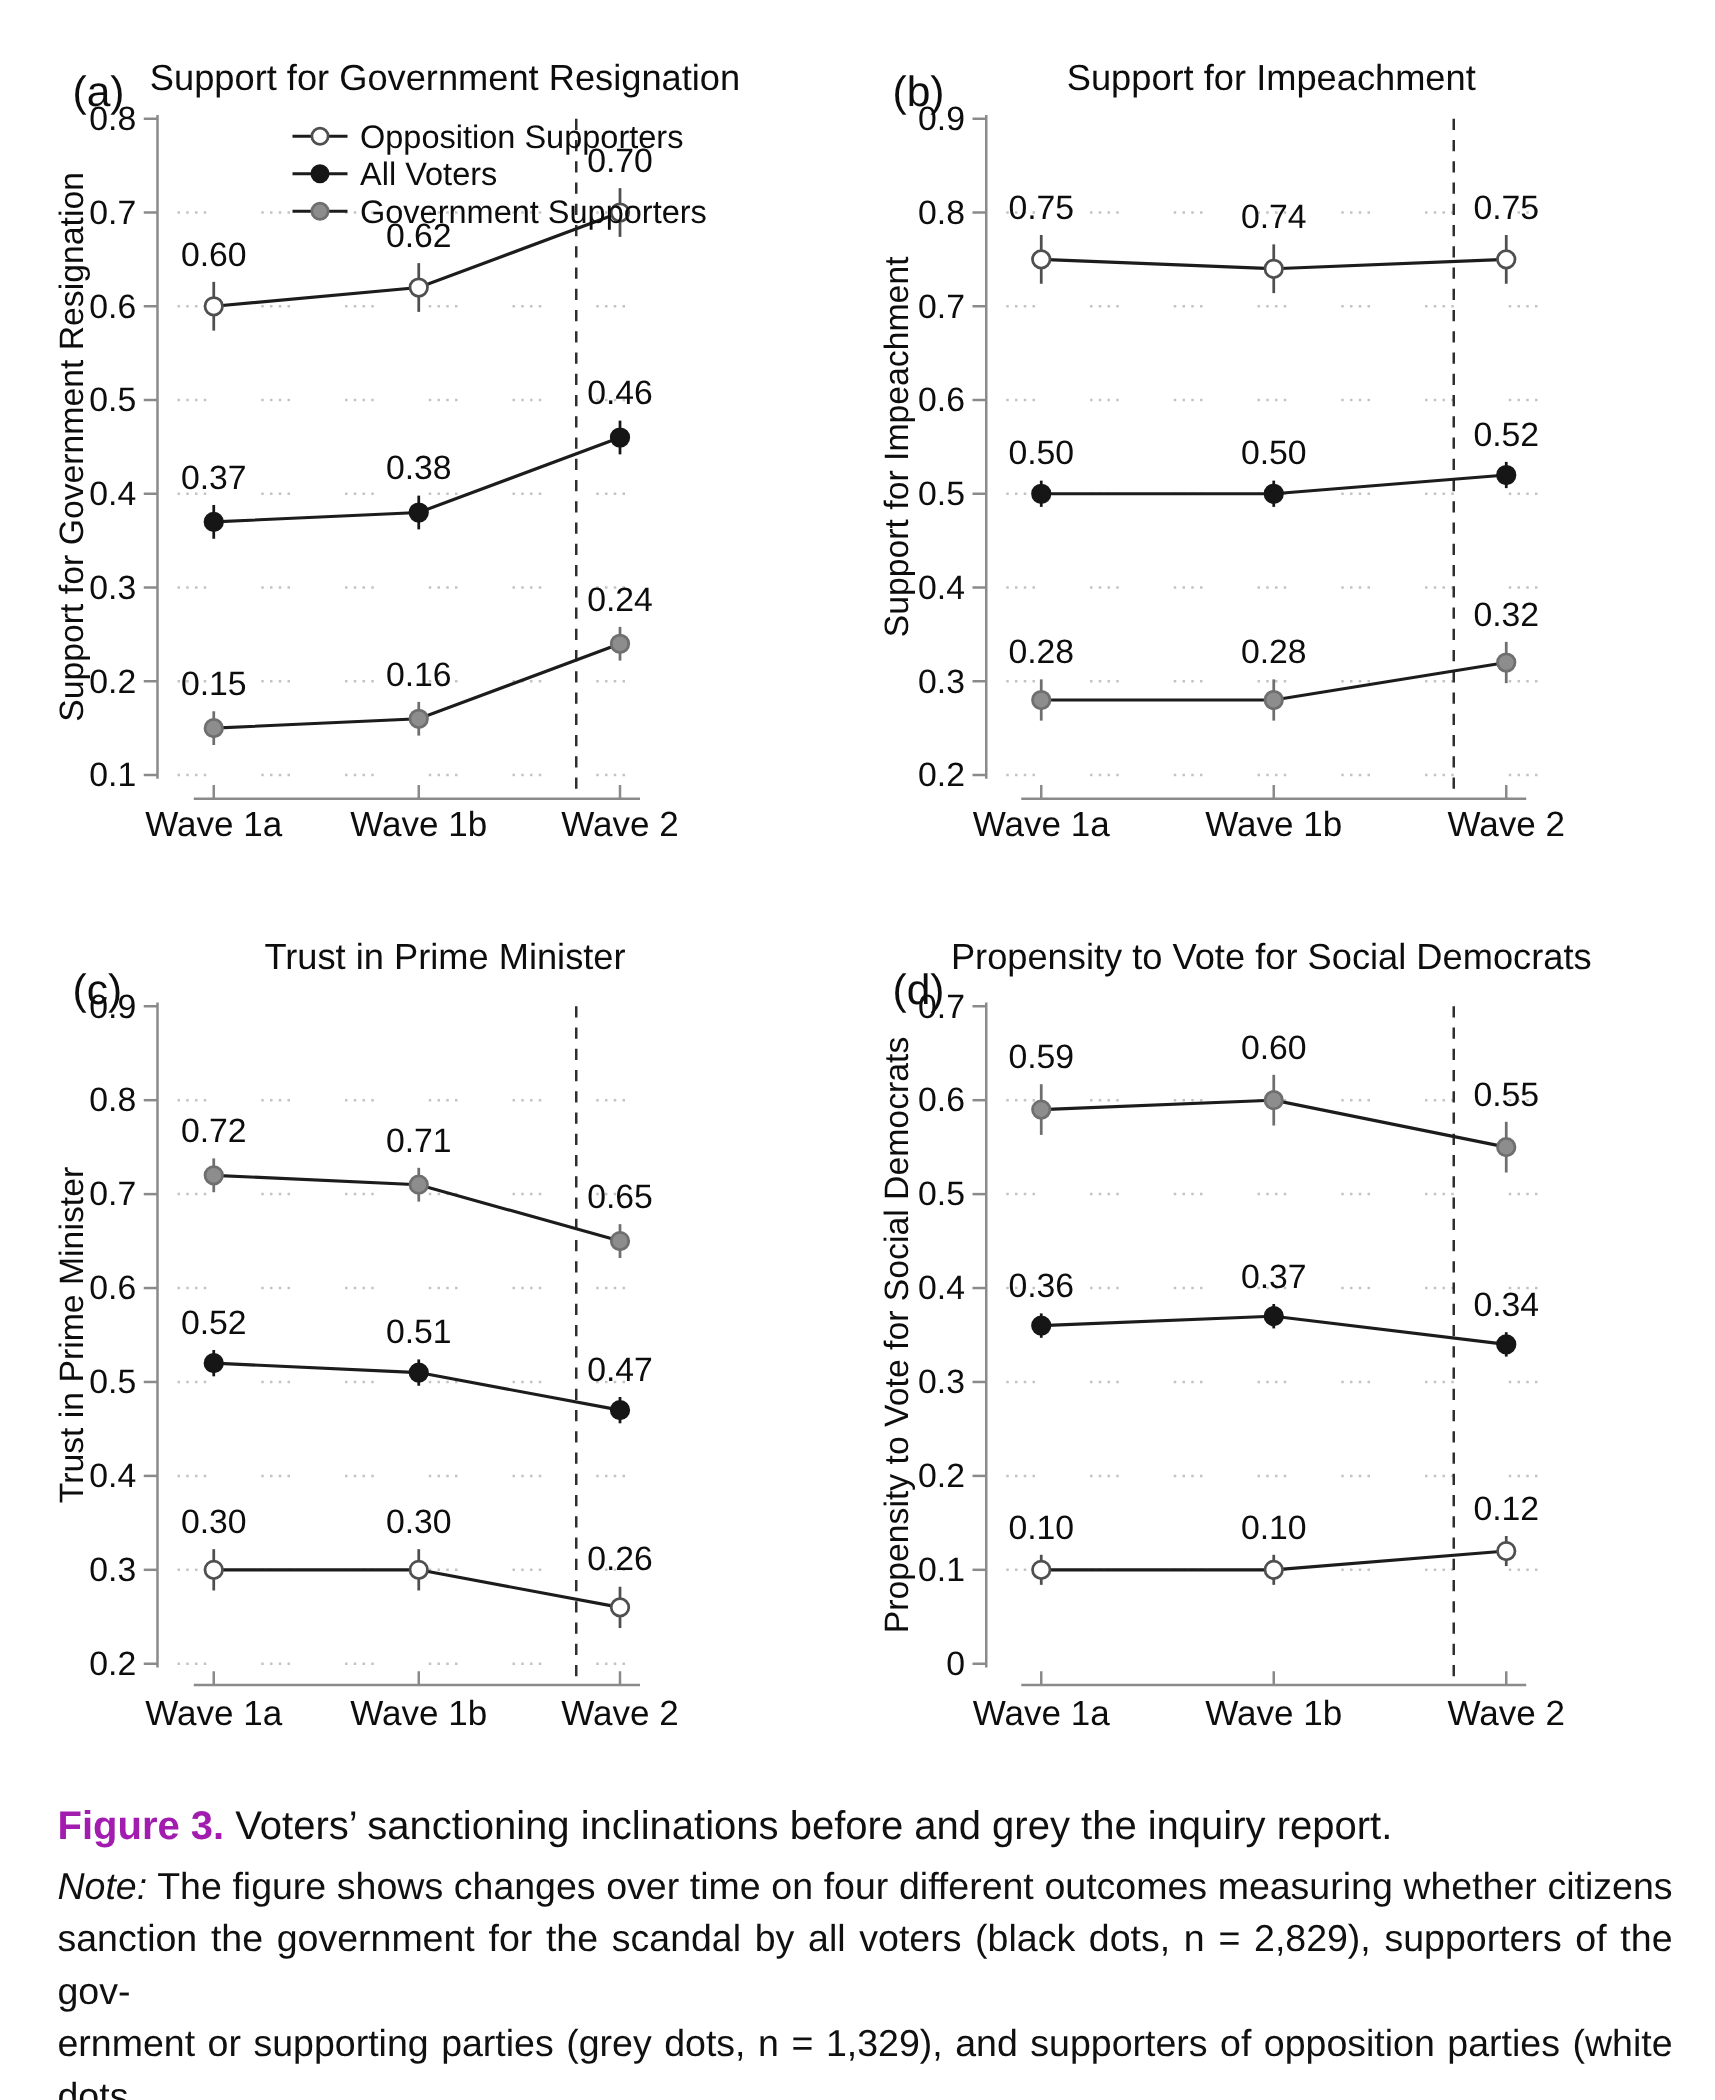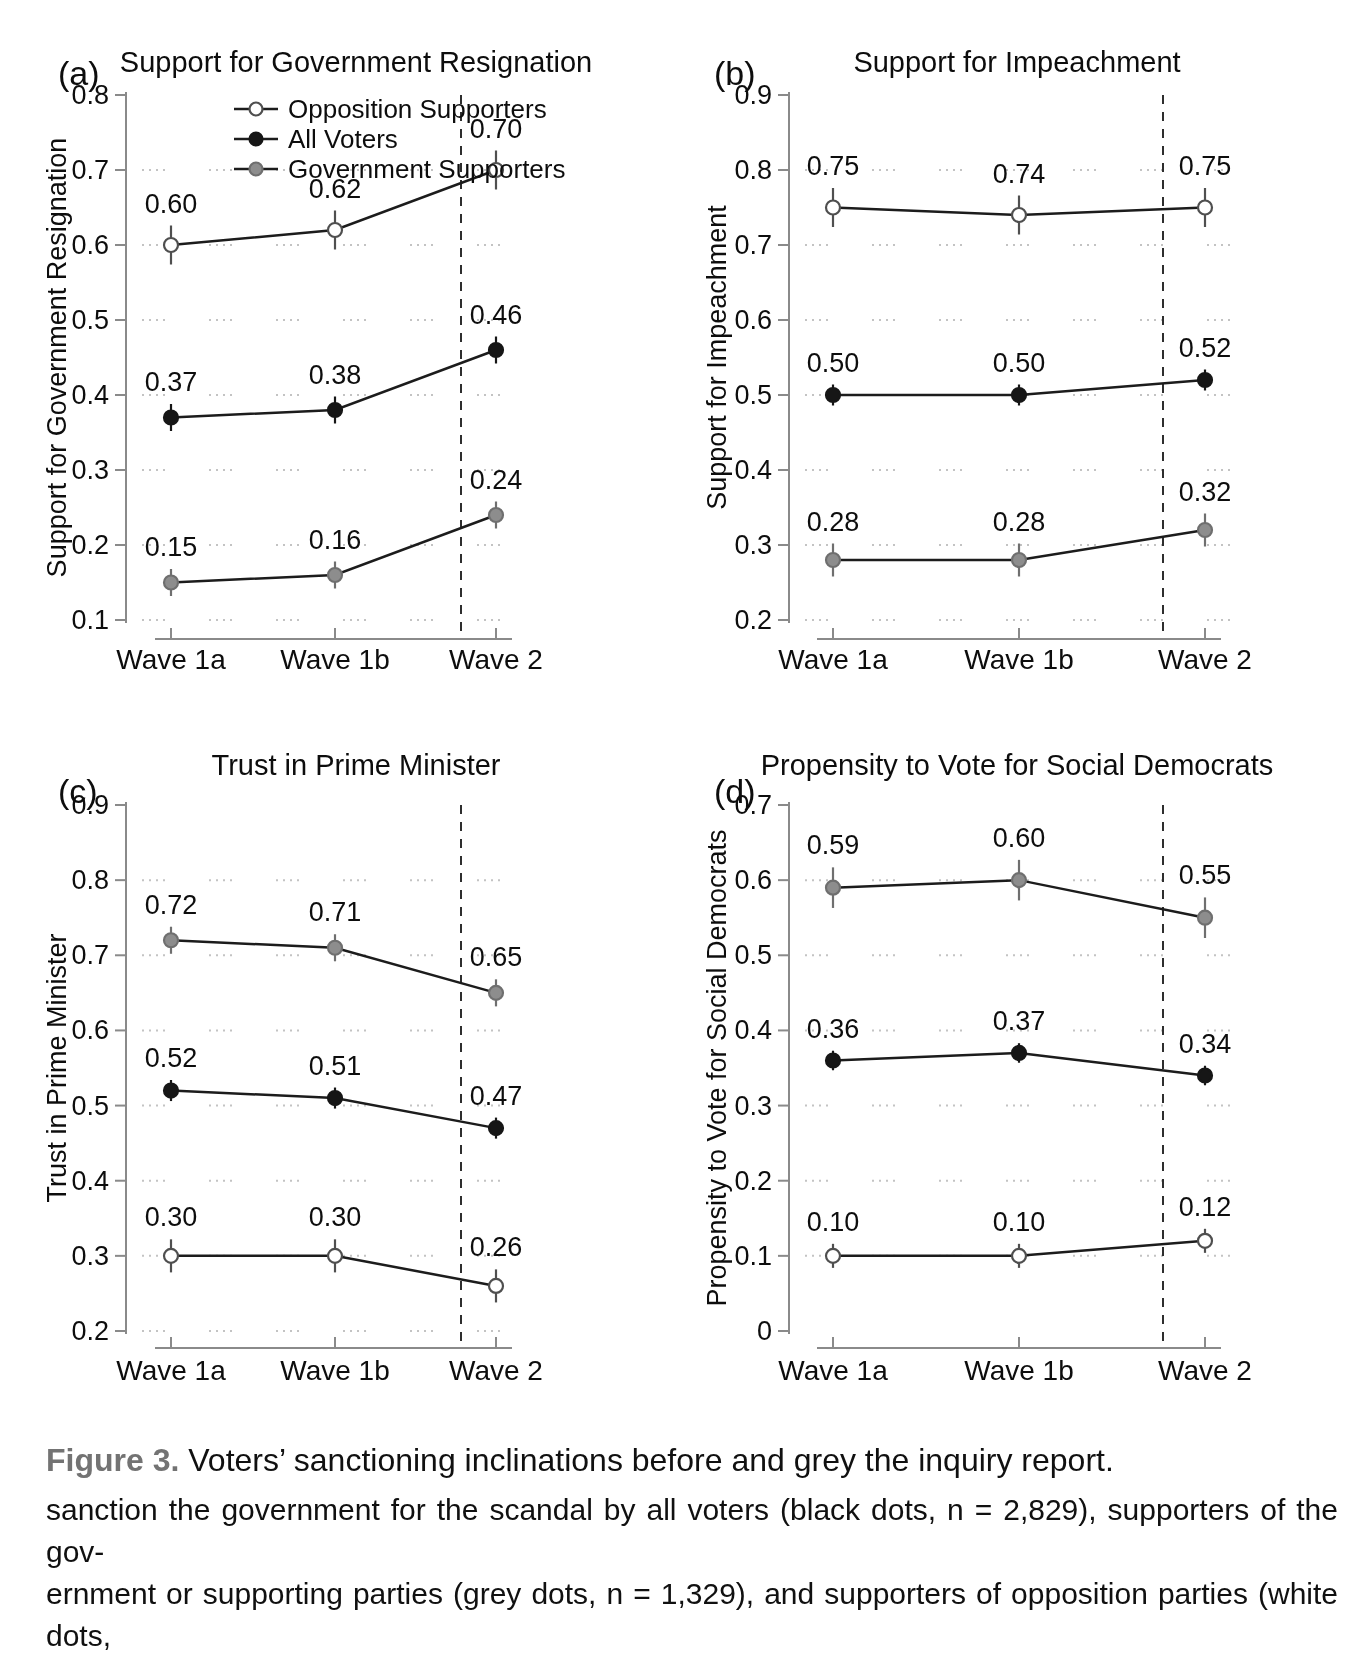--- a/index.html
+++ b/index.html
@@ -304,20 +304,22 @@
       <line x1="323" y1="515.8342857142858" x2="323" y2="539.88" stroke="#4f4f4f" stroke-width="2.2"></line>
       <circle cx="323" cy="527.8571428571429" r="7" fill="#ffffff" stroke="#4f4f4f" stroke-width="2.2"></circle>
       <text x="323" y="502.8342857142858" text-anchor="middle" class="cvl">0.10</text>
       <line x1="509" y1="500.80571428571426" x2="509" y2="524.8514285714285" stroke="#4f4f4f" stroke-width="2.2"></line>
       <circle cx="509" cy="512.8285714285714" r="7" fill="#ffffff" stroke="#4f4f4f" stroke-width="2.2"></circle>
       <text x="509" y="487.80571428571426" text-anchor="middle" class="cvl">0.12</text>
     </svg>
 </div>
 
 <div class="caption">
-  <p class="cap-title"><span class="fig-num" style="color: #737373;">Figure 3.</span>
+  <p class="cap-title"><span class="fig-num" style="color: #a21caf;">Figure 3.</span>
     <span>Voters’ sanctioning inclinations before and grey the inquiry report.</span></p>
   <div class="cap-note">
+    <div class="cap-line j"><em>Note:</em>
+      <span>The figure shows changes over time on four different outcomes measuring whether citizens</span></div>
     <div class="cap-line j">sanction the government for the scandal by all voters (black dots, n = 2,829), supporters of the gov-</div>
     <div class="cap-line j">ernment or supporting parties (grey dots, n = 1,329), and supporters of opposition parties (white dots,</div>
 
   </div>
 </div>
 
 </body></html>

